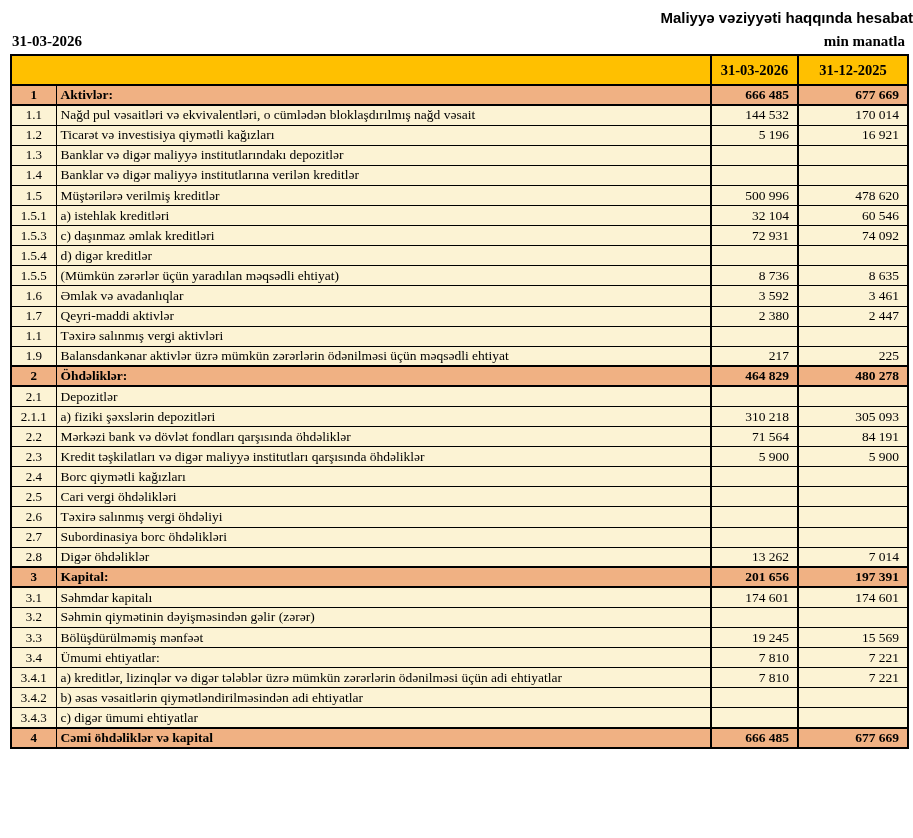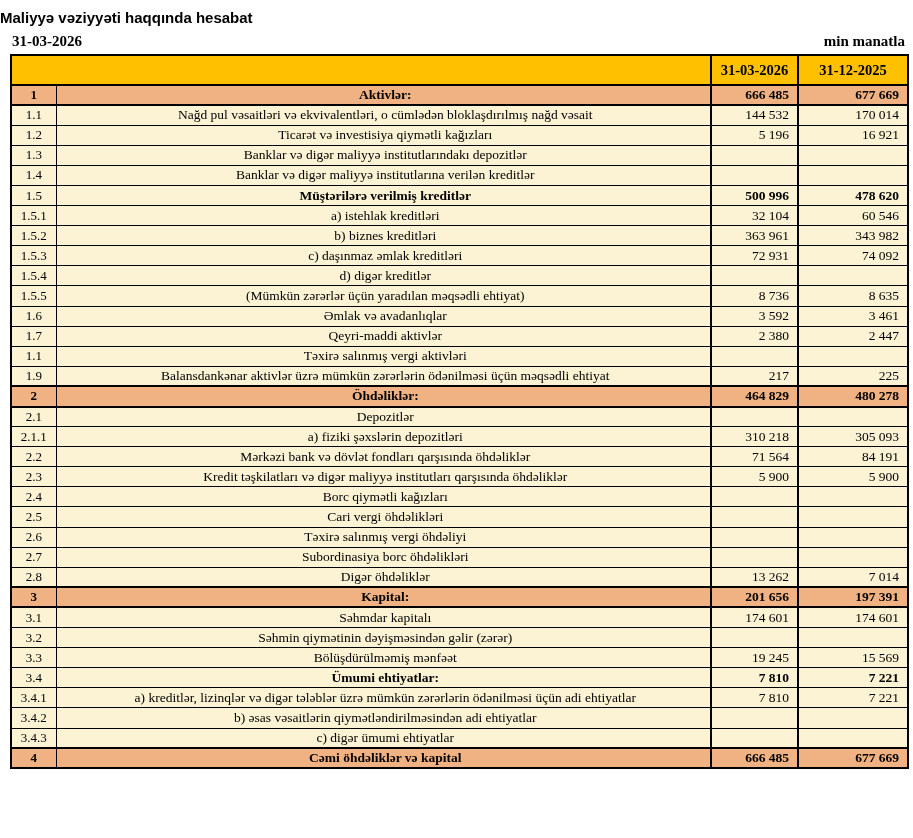--- a/index.html
+++ b/index.html
@@ -8,21 +8,21 @@
     width:913px;
     height:838px;
     box-sizing:border-box;
     background:#ffffff;
     font-family:"Liberation Serif", serif;
     color:#000000;
     overflow:hidden;
   }
   .title {
     padding-top:9px;
-    text-align:left;
+    text-align:right;
     font-family:"Liberation Sans", sans-serif;
     font-weight:bold;
     font-size:15px;
     line-height:18px;
   }
   .subhead {
     display:flex;
     justify-content:space-between;
     align-items:flex-end;
     margin:5px 8px 4px 12px;
@@ -53,27 +53,27 @@
     font-weight:bold;
     font-size:14.5px;
     text-align:center;
   }
   tbody tr {
     background:var(--row_bg, #FCF3D4);
     height:20.1px;
   }
   tbody td { font-size:13.5px; padding:0; }
   td.c-no   { text-align:center; font-size:13px; }
-  td.c-label{ text-align:center; padding-left:4px; }
+  td.c-label{ text-align:left; padding-left:4px; }
   td.c-val  { text-align:right; padding-right:8px; }
   tbody tr.section {
     background:var(--section_bg, #F0B183);
   }
   tbody tr.section td { font-weight:bold; border-top-width:2px; border-bottom-width:2px; }
-  tbody tr.bold td.c-label, tbody tr.bold td.c-val { font-weight:bold; }
+  tbody tr.bold td.c-label, tbody tr.bold td.c-val { font-weight:normal; }
 </style>
 </head>
 <body>
 
 <div class="sheet">
   <div class="title">Maliyyə vəziyyəti haqqında hesabat</div>
   <div class="subhead">
     <span>31-03-2026</span>
     <span>min manatla</span>
   </div>
@@ -128,26 +128,20 @@
     <td class="c-val">500 996</td>
     <td class="c-val">478 620</td>
   </tr>
         <tr>
     <td class="c-no">1.5.1</td>
     <td class="c-label">a) istehlak kreditləri</td>
     <td class="c-val">32 104</td>
     <td class="c-val">60 546</td>
   </tr>
         <tr>
-    <td class="c-no">1.5.2</td>
-    <td class="c-label">b) biznes kreditləri</td>
-    <td class="c-val">363 961</td>
-    <td class="c-val">343 982</td>
-  </tr>
-        <tr>
     <td class="c-no">1.5.3</td>
     <td class="c-label">c) daşınmaz əmlak kreditləri</td>
     <td class="c-val">72 931</td>
     <td class="c-val">74 092</td>
   </tr>
         <tr>
     <td class="c-no">1.5.4</td>
     <td class="c-label">d) digər kreditlər</td>
     <td class="c-val"></td>
     <td class="c-val"></td>

